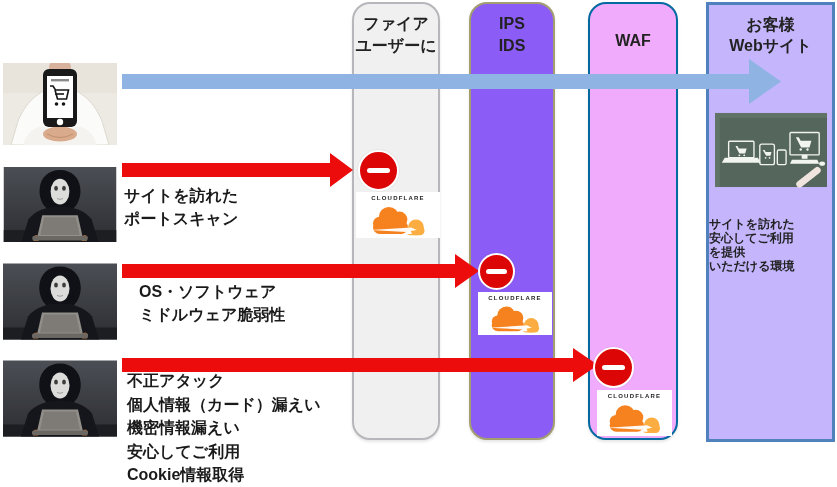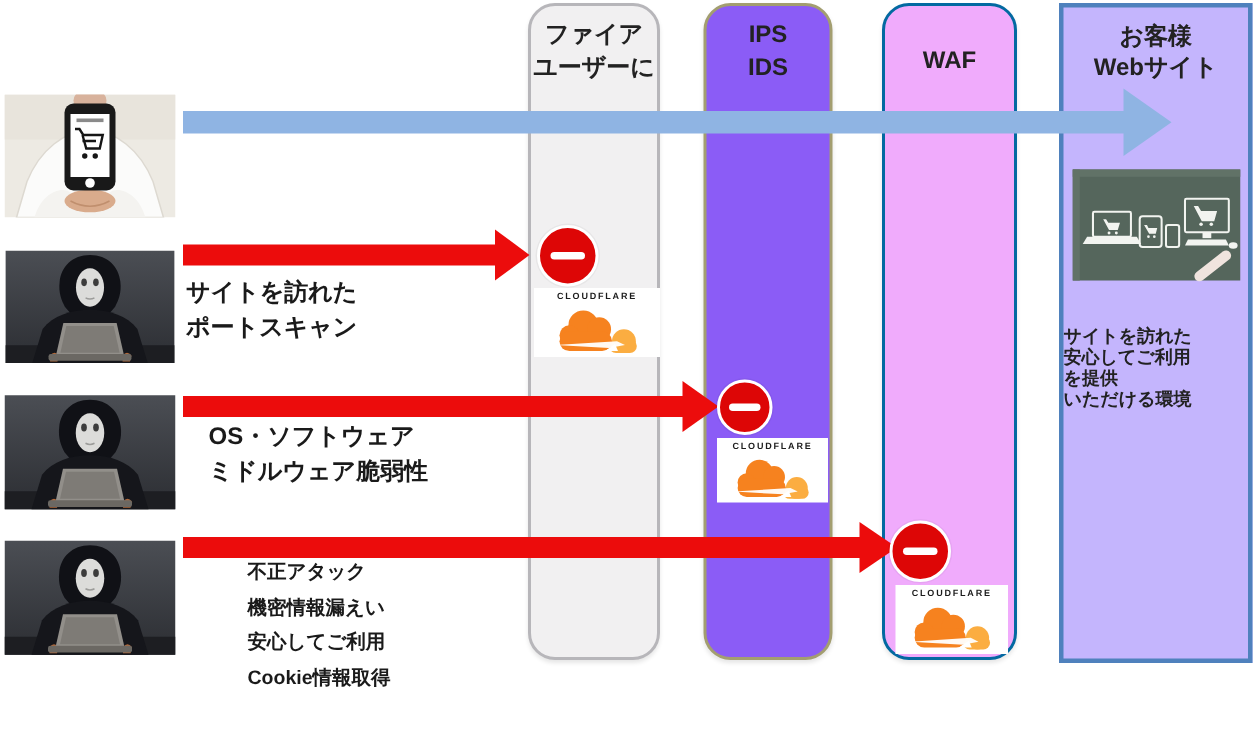--- a/index.html
+++ b/index.html
@@ -27,21 +27,21 @@
   .photo{position:absolute;left:3px;z-index:1;display:block;}
   
   .arrows{position:absolute;left:0;top:0;z-index:2;pointer-events:none;}
   .arrow-blue{fill:#8fb4e3;}
   .arrow-red{fill:#ec0c0c;}
   
   .flow-label{position:absolute;z-index:3;font-weight:bold;color:#1a1a1a;}
   .fl-1{left:136px;top:97px;font-size:16px;line-height:22px;}
   .fl-2{left:124px;top:185px;font-size:16px;line-height:22.5px;}
   .fl-3{left:127px;top:281px;font-size:16px;line-height:22.5px;margin-left:12px;}
-  .fl-4{left:127px;top:369px;font-size:13px;line-height:23.6px;margin-left:38px;}
+  .fl-4{left:127px;top:369px;font-size:16px;line-height:23.6px;}
   
   .no-entry{position:absolute;z-index:4;border-radius:50%;background:#dd0606;
             border:2px solid #fff;box-shadow:0 0 0 1px rgba(0,0,0,0.04);}
   .no-entry .bar{position:absolute;left:19%;top:42%;width:62%;height:16%;
                  background:#fff;border-radius:3px;}
   .ne-1{left:358px;top:150px;width:37px;height:37px;}
   .ne-2{left:478px;top:253px;width:33px;height:33px;}
   .ne-3{left:593px;top:347px;width:37px;height:37px;}
   
   .cf-card{position:absolute;z-index:4;background:#fff;text-align:center;
@@ -205,20 +205,21 @@
   <div class="flow-label fl-2">
     <div>サイトを訪れた</div>
     <div>ポートスキャン</div>
   </div>
   <div class="flow-label fl-3">
     <div>OS・ソフトウェア</div>
     <div>ミドルウェア脆弱性</div>
   </div>
   <div class="flow-label fl-4">
     <div>不正アタック</div>
+    <div>個人情報（カード）漏えい</div>
     <div>機密情報漏えい</div>
     <div>安心してご利用</div>
     <div>Cookie情報取得</div>
   </div>
 
   <div class="no-entry ne-1">
       <div class="bar"></div>
     </div>
   <div class="no-entry ne-2">
       <div class="bar"></div>

